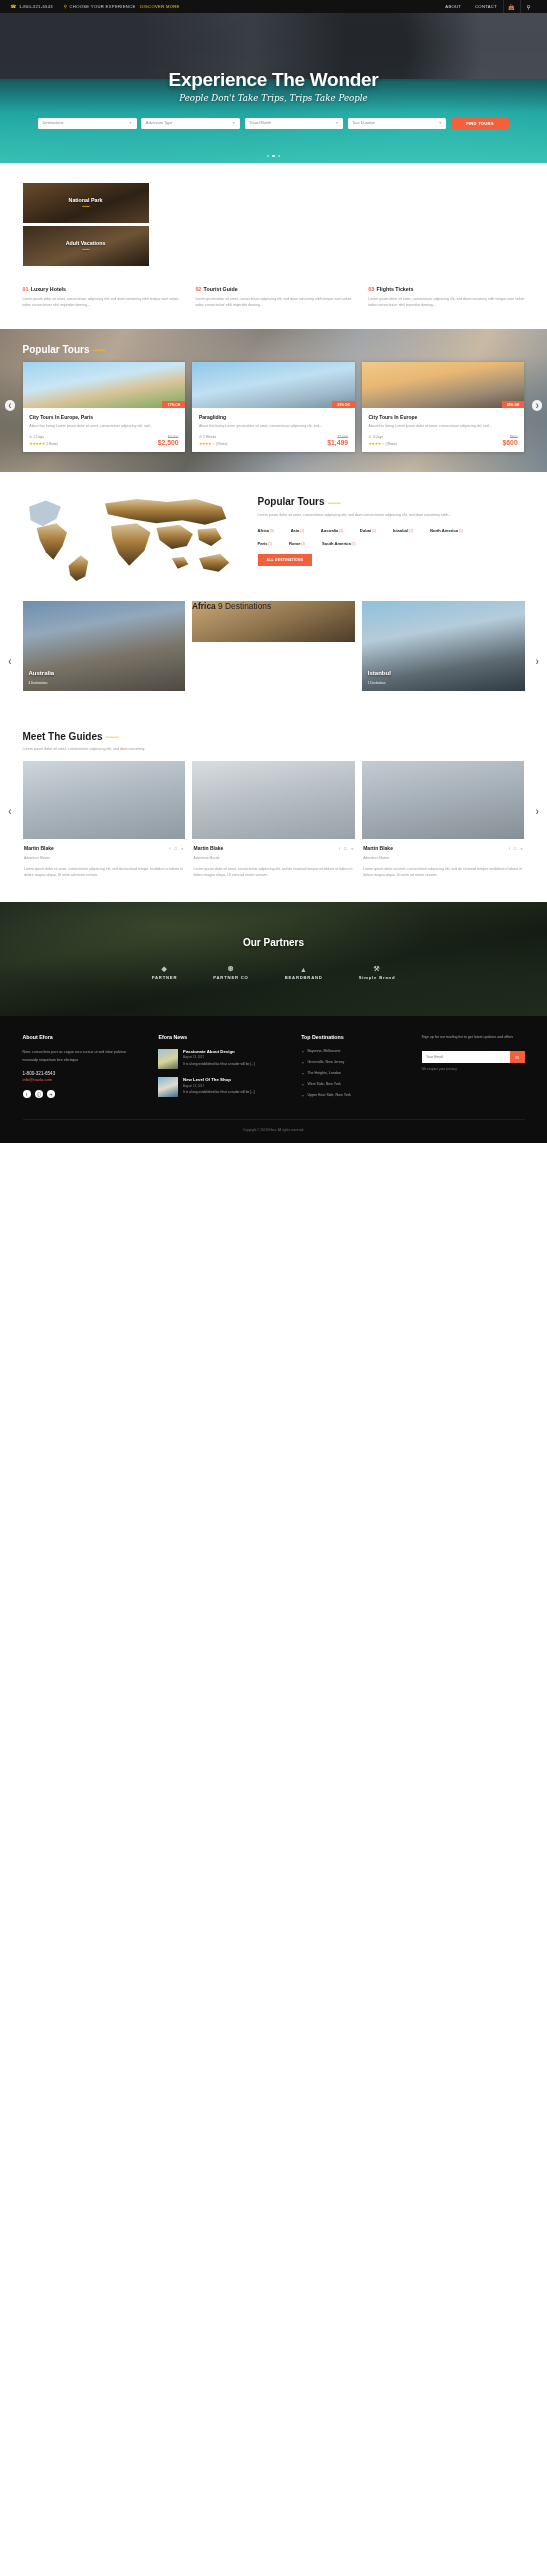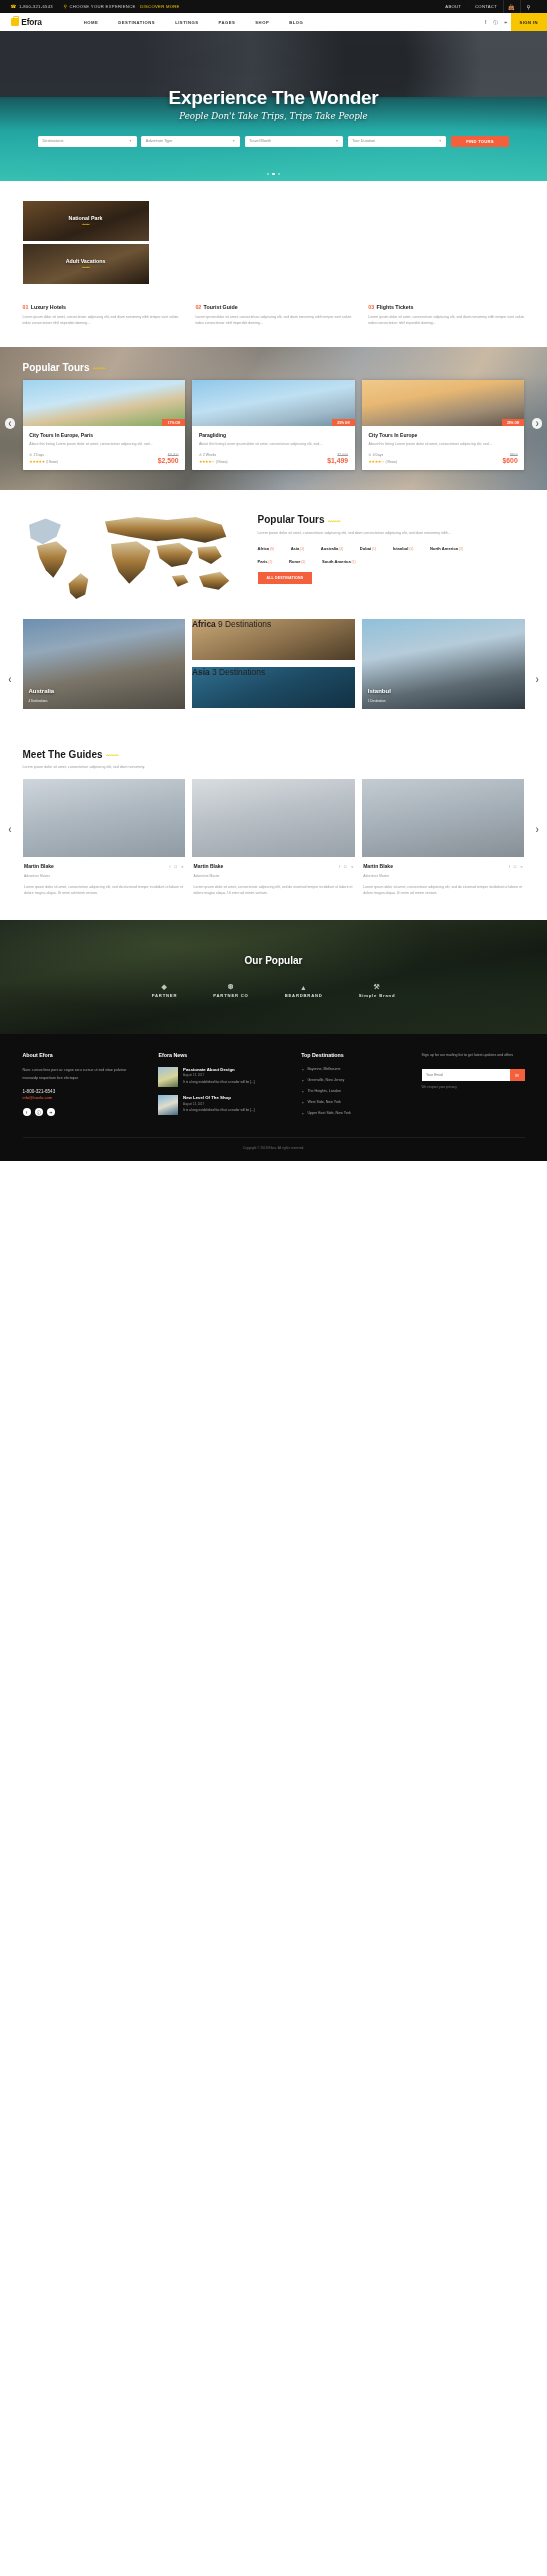--- a/index.html
+++ b/index.html
@@ -230,40 +230,20 @@
     </div>
     <div class="tb-right">
       <span class="tb-link">ABOUT</span>
       <span class="tb-sep">·</span>
       <span class="tb-link">CONTACT</span>
       <span class="tb-icobox">👜</span>
       <span class="tb-icobox">⚲</span>
     </div>
   </div>
 
-  <div class="nav">
-    <div class="logo">
-      <span class="logo-mark"></span>
-      <span class="logo-text">Efora</span>
-    </div>
-    <div class="menu">
-      <a class="active">HOME</a>
-      <a>DESTINATIONS</a>
-      <a>LISTINGS</a>
-      <a>PAGES</a>
-      <a>SHOP</a>
-      <a>BLOG</a>
-    </div>
-    <div class="nav-right">
-      <span class="soc">f</span>
-      <span class="soc">ⓘ</span>
-      <span class="soc">❧</span>
-      <span class="signin">SIGN IN</span>
-    </div>
-  </div>
 
   <div class="hero">
     <div class="hero-inner">
       <div class="hero-title">Experience The Wonder</div>
       <div class="hero-sub">People Don't Take Trips, Trips Take People</div>
       <div class="searchbar">
         <div class="sel">
           <span>Destinations</span>
           <span class="caret">▼</span>
         </div>
@@ -462,26 +442,20 @@
           <span>4 Destinations</span>
         </div>
       </div>
       <div class="dc-stack">
         <div class="dc-half b">
           <div class="cap">
             <b>Africa</b>
             <span>9 Destinations</span>
           </div>
         </div>
-        <div class="dc-half c">
-          <div class="cap">
-            <b>Asia</b>
-            <span>3 Destinations</span>
-          </div>
-        </div>
       </div>
       <div class="dc dc-tall d">
         <div class="cap">
           <b>Istanbul</b>
           <span>1 Destination</span>
         </div>
       </div>
     </div>
   </div>
 
@@ -544,21 +518,21 @@
           </div>
           <p class="bio">Lorem ipsum dolor sit amet, consectetuer adipiscing elit, sed do eiusmod tempor incididunt ut labore et dolore magna aliqua. Ut enim ad minim veniam.</p>
         </div>
 
       </div>
     </div>
   </div>
 
   <div class="partners">
     <div class="partners-in">
-      <h2>Our Popular</h2>
+      <h2>Our Partners</h2>
       <div class="plogos">
         <div class="plogo">
           <span class="gl">◆</span>
           <span>PARTNER</span>
         </div>
         <div class="plogo">
           <span class="gl">❆</span>
           <span>PARTNER CO</span>
         </div>
         <div class="plogo">

